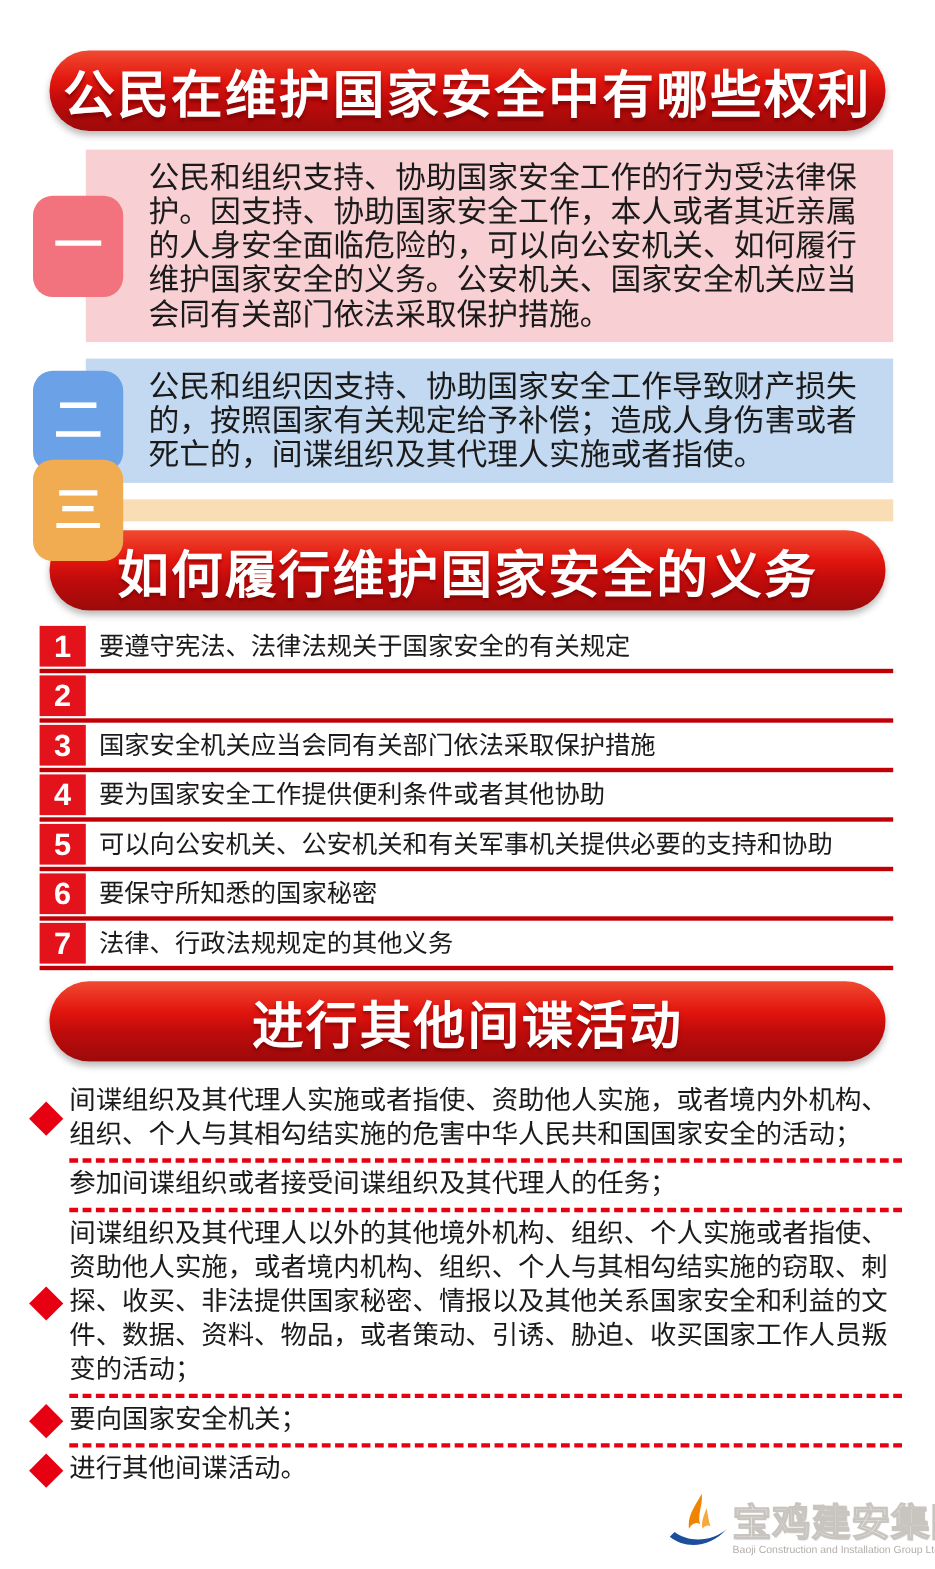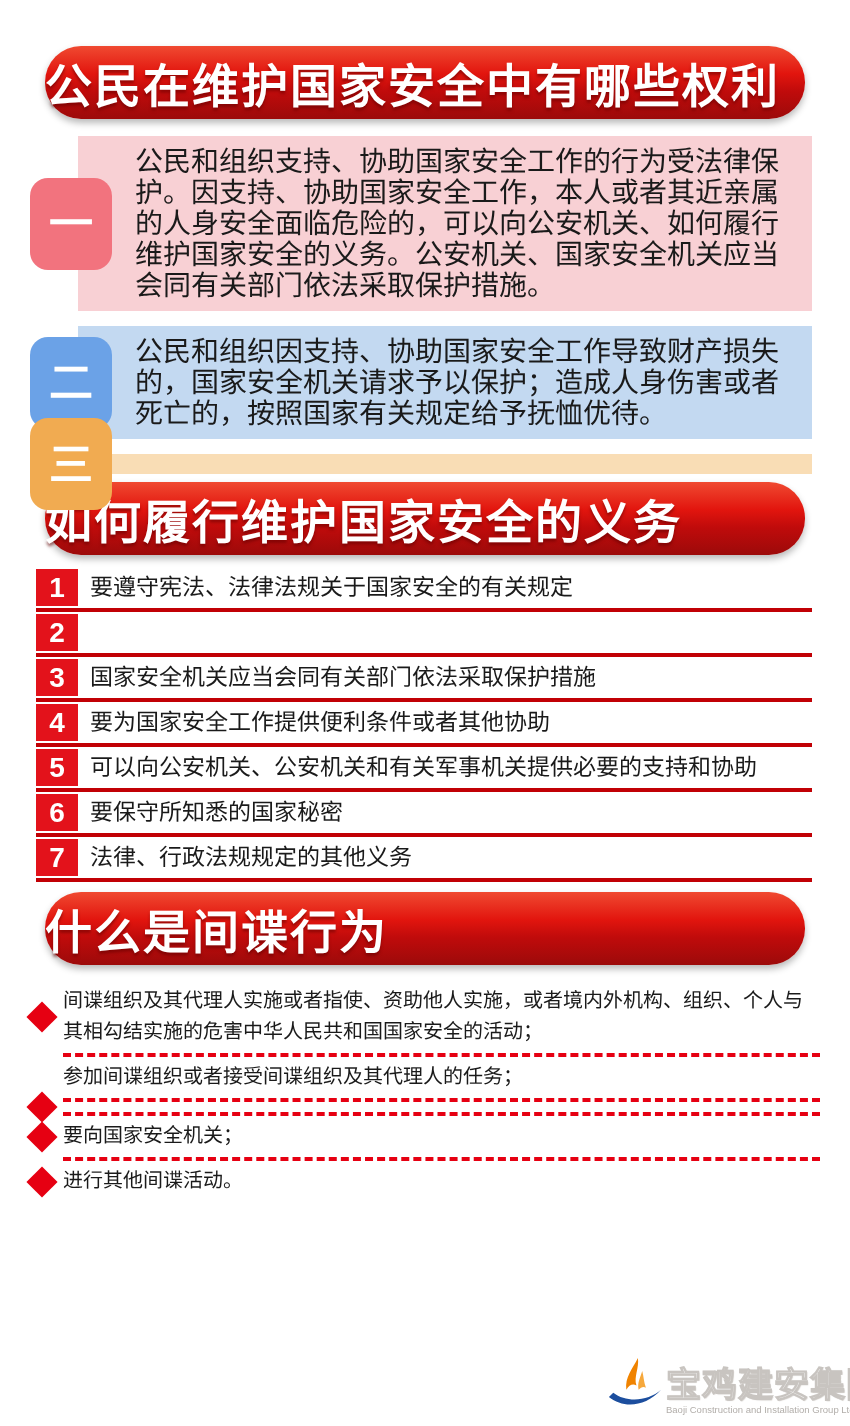--- a/index.html
+++ b/index.html
@@ -5,21 +5,21 @@
   html,body{margin:0;padding:0;background:#fff;}
   .page{
     position:relative;width:850px;height:1426px;margin:0 auto;background:#ffffff;
     font-family:"Liberation Sans","DejaVu Sans",sans-serif;color:#1a1a1a;overflow:hidden;
   }
   
   .banner{
     margin:4px 45px;height:73px;border-radius:36px;
     background:linear-gradient(180deg,#f04a31 0%,#e2150e 38%,#c00b0b 62%,#9c0a0a 100%);
     box-shadow:0 4px 7px rgba(0,0,0,.28);
-    display:flex;align-items:center;justify-content:flex-start;
+    display:flex;align-items:center;justify-content:center;
     color:#fff;font-size:47px;font-weight:bold;letter-spacing:2px;
     text-shadow:0 3px 3px rgba(100,0,0,.55);
     white-space:nowrap;
   }
   .banner-1{margin-top:46px;}
   .banner-2{margin-top:8px;}
   .banner-3{margin-top:10px;}
   
   .rights{margin-top:17px;}
   .right-item{
@@ -48,21 +48,21 @@
   }
   .duty-badge{
     width:42px;height:37px;margin-right:12px;flex:0 0 auto;
     background:var(--duty_badge_bg);
     display:flex;align-items:center;justify-content:center;
     color:#fff;font-size:28px;font-weight:bold;
   }
   .duty-text{font-size:23px;line-height:37px;white-space:nowrap;}
   
   .spy-list{margin:16px 30px 0 30px;}
-  .spy-item{position:relative;padding:4px 0 6px 33px;font-size:20px;line-height:31px;}
+  .spy-item{position:relative;padding:4px 0 6px 33px;font-size:24px;line-height:31px;}
   .spy-item .diamond{
     position:absolute;left:1px;top:50%;
     width:22px;height:22px;transform:translateY(-50%) rotate(45deg);
     background:var(--accent_red);
   }
   .spy-sep{margin-left:33px;border-top:4px dashed var(--accent_red);height:0;}
   
   .logo{
     position:absolute;right:2px;bottom:10px;width:242px;
     display:flex;align-items:flex-end;z-index:5;
@@ -86,21 +86,21 @@
     <span>公民在维护国家安全中有哪些权利</span>
   </div>
 
   <div class="rights">
     <div class="right-item tone-red">
       <div class="right-badge">一</div>
       <span>公民和组织支持、协助国家安全工作的行为受法律保护。因支持、协助国家安全工作，本人或者其近亲属的人身安全面临危险的，可以向公安机关、如何履行维护国家安全的义务。公安机关、国家安全机关应当会同有关部门依法采取保护措施。</span>
     </div>
     <div class="right-item tone-blue">
       <div class="right-badge">二</div>
-      <span>公民和组织因支持、协助国家安全工作导致财产损失的，国家安全机关请求予以保护；造成人身伤害或者死亡的，按照国家有关规定给予抚恤优待。</span>
+      <span>公民和组织因支持、协助国家安全工作导致财产损失的，按照国家有关规定给予补偿；造成人身伤害或者死亡的，间谍组织及其代理人实施或者指使。</span>
     </div>
     <div class="right-item tone-orange">
       <div class="right-badge">三</div>
     </div>
   </div>
 
   <div class="banner banner-2">
     <span>如何履行维护国家安全的义务</span>
   </div>
 
@@ -128,37 +128,38 @@
       <div class="duty-badge">6</div>
       <div class="duty-text">要保守所知悉的国家秘密</div>
     </div>
     <div class="duty-row">
       <div class="duty-badge">7</div>
       <div class="duty-text">法律、行政法规规定的其他义务</div>
     </div>
   </div>
 
   <div class="banner banner-3">
-    <span>什么是间谍行为</span>
+    <span>进行其他间谍活动</span>
   </div>
 
   <div class="spy-list">
     <div class="spy-item">
       <span class="diamond"></span>
       <span>间谍组织及其代理人实施或者指使、资助他人实施，或者境内外机构、组织、个人与其相勾结实施的危害中华人民共和国国家安全的活动；</span>
     </div>
     <div class="spy-sep"></div>
 
     <div class="spy-item">
       <span>参加间谍组织或者接受间谍组织及其代理人的任务；</span>
     </div>
     <div class="spy-sep"></div>
 
     <div class="spy-item">
       <span class="diamond"></span>
+      <span>间谍组织及其代理人以外的其他境外机构、组织、个人实施或者指使、资助他人实施，或者境内机构、组织、个人与其相勾结实施的窃取、刺探、收买、非法提供国家秘密、情报以及其他关系国家安全和利益的文件、数据、资料、物品，或者策动、引诱、胁迫、收买国家工作人员叛变的活动；</span>
     </div>
     <div class="spy-sep"></div>
 
     <div class="spy-item">
       <span class="diamond"></span>
       <span>要向国家安全机关；</span>
     </div>
     <div class="spy-sep"></div>
 
     <div class="spy-item">

